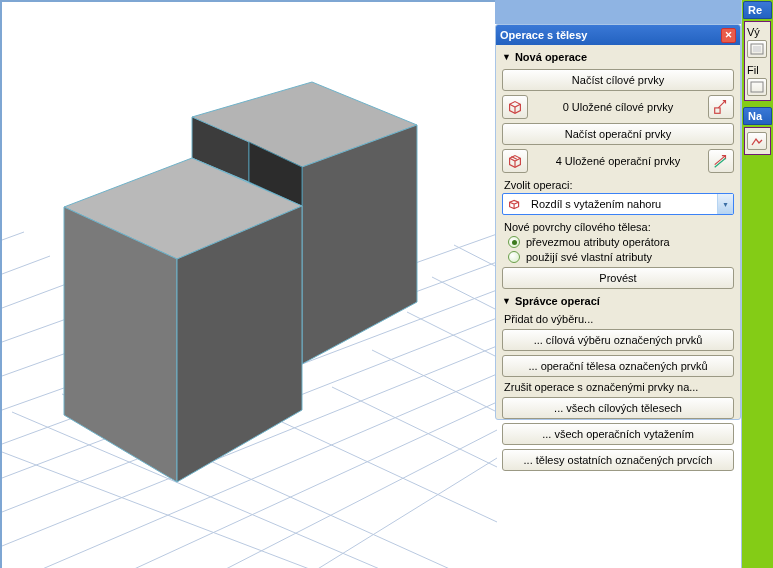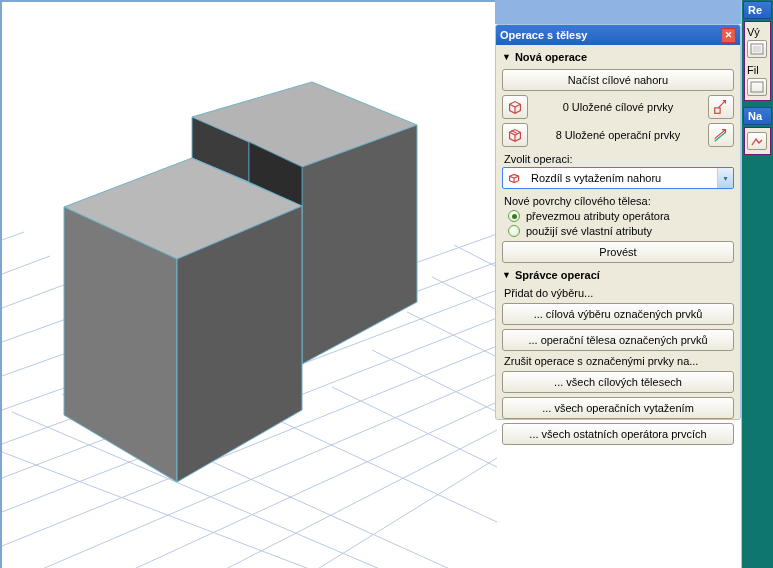--- a/index.html
+++ b/index.html
@@ -30,21 +30,21 @@
 .dropdown .dd-icon { width: 24px; display: flex; align-items: center; justify-content: center; }
 .dropdown .dd-text { flex: 1; padding-left: 4px; }
 .dropdown .dd-arrow { width: 16px; height: 100%; background: linear-gradient(to bottom,#e6f0fb,#b6d4f2); border-left: 1px solid #b6d4f2; display: flex; align-items: center; justify-content: center; color: #3b6ea5; font-size: 8px; cursor: pointer; }
 
 .radio-row { display: flex; align-items: flex-start; margin: 3px 0 3px 6px; gap: 6px; }
 .radio { width: 12px; height: 12px; border-radius: 50%; border: 1px solid #6a9f4a; background: radial-gradient(circle at 35% 35%, #fff, #d8efc8); display: inline-flex; align-items: center; justify-content: center; flex-shrink: 0; }
 .radio.checked::after { content: ""; width: 5px; height: 5px; background: #3c7a1f; border-radius: 50%; }
 
 .subtext { margin: 4px 0 2px 2px; }
 
-.right-strip { position: absolute; left: 741px; top: 0; width: 32px; height: 568px; background: #0f766e; border-left: 1px solid #a9c5e7; }
+.right-strip { position: absolute; left: 741px; top: 0; width: 32px; height: 568px; background: #84cc16; border-left: 1px solid #a9c5e7; }
 .right-strip .tab { background: linear-gradient(to bottom,#3a78d6,#2362c0); color:#fff; font-weight:bold; padding: 2px 4px; border: 1px solid #1b4a99; border-radius: 2px 2px 0 0; margin: 1px; }
 .right-strip .box { margin: 2px; padding: 2px; background:#edeadb; border: 1px solid #701a75; }
 .right-strip .sq { width: 20px; height: 18px; border:1px solid #9b9984; border-radius:2px; background: linear-gradient(to bottom,#fefefe,#eceade); margin: 2px 0; cursor:pointer; display:flex; align-items:center; justify-content:center; }
 
 .top-blue { position: absolute; left: 495px; top: 0; width: 278px; height: 24px; background: #8fb4e3; }
 
 svg.cube-icon { width: 18px; height: 18px; }
 svg.arrow-icon { width: 18px; height: 18px; }
 </style>
 </head>
@@ -105,21 +105,21 @@
   <div class="panel-titlebar">
     <span class="title">Operace s tělesy</span>
     <div class="panel-close">✕</div>
   </div>
   <div class="panel-body">
     <div class="section-head">
       <span class="arrow">▼</span>
       <span>Nová operace</span>
     </div>
 
-    <button class="btn">Načíst cílové nahoru</button>
+    <button class="btn">Načíst cílové prvky</button>
 
     <div class="row">
       <div class="icon-box">
         <svg class="cube-icon" viewBox="0 0 20 20">
             <g fill="none" stroke="#c44" stroke-width="1.3">
               <path d="M4 7l6-3 6 3v7l-6 3-6-3z"></path>
               <path d="M4 7l6 3 6-3M10 10v7"></path>
             </g>
           </svg>
       </div>
@@ -127,32 +127,33 @@
       <div class="icon-box">
         <svg class="arrow-icon" viewBox="0 0 20 20">
             <g stroke="#c44" stroke-width="1.3" fill="none">
               <rect x="3" y="11" width="6" height="6"></rect>
               <path d="M7 11l8-8M12 3h3v3" fill="none"></path>
             </g>
           </svg>
       </div>
     </div>
 
+    <button class="btn">Načíst operační prvky</button>
 
     <div class="row">
       <div class="icon-box">
         <svg class="cube-icon" viewBox="0 0 20 20">
             <g fill="none" stroke="#c44" stroke-width="1.3">
               <path d="M4 7l6-3 6 3v7l-6 3-6-3z"></path>
               <path d="M4 7l6 3 6-3M10 10v7"></path>
               <path d="M6 5l6 3" stroke="#c44"></path>
             </g>
           </svg>
       </div>
-      <span class="mid-text">8  Uložené operační prvky</span>
+      <span class="mid-text">4  Uložené operační prvky</span>
       <div class="icon-box">
         <svg class="arrow-icon" viewBox="0 0 20 20">
             <g stroke="#c44" stroke-width="1.3" fill="none">
               <path d="M3 14l12-10M11 4h4v4"></path>
               <path d="M3 17l12-10" stroke="#2a7"></path>
             </g>
           </svg>
       </div>
     </div>
 
@@ -189,21 +190,21 @@
       <span>Správce operací</span>
     </div>
 
     <div class="subtext">Přidat do výběru...</div>
     <button class="btn">... cílová výběru označených prvků</button>
     <button class="btn">... operační tělesa označených prvků</button>
 
     <div class="subtext">Zrušit operace s označenými prvky na...</div>
     <button class="btn">... všech cílových tělesech</button>
     <button class="btn">... všech operačních vytažením</button>
-    <button class="btn">... všech ostatních operátora prvcích</button>
+    <button class="btn">... tělesy ostatních označených prvcích</button>
   </div>
 </div>
 
 <div class="right-strip">
   <div class="tab">Re</div>
   <div class="box">
     <div style="margin:2px 0;">Vý</div>
     <div class="sq">
       <svg width="14" height="12" viewBox="0 0 14 12">
           <rect x="1" y="1" width="12" height="10" fill="none" stroke="#888"></rect>

